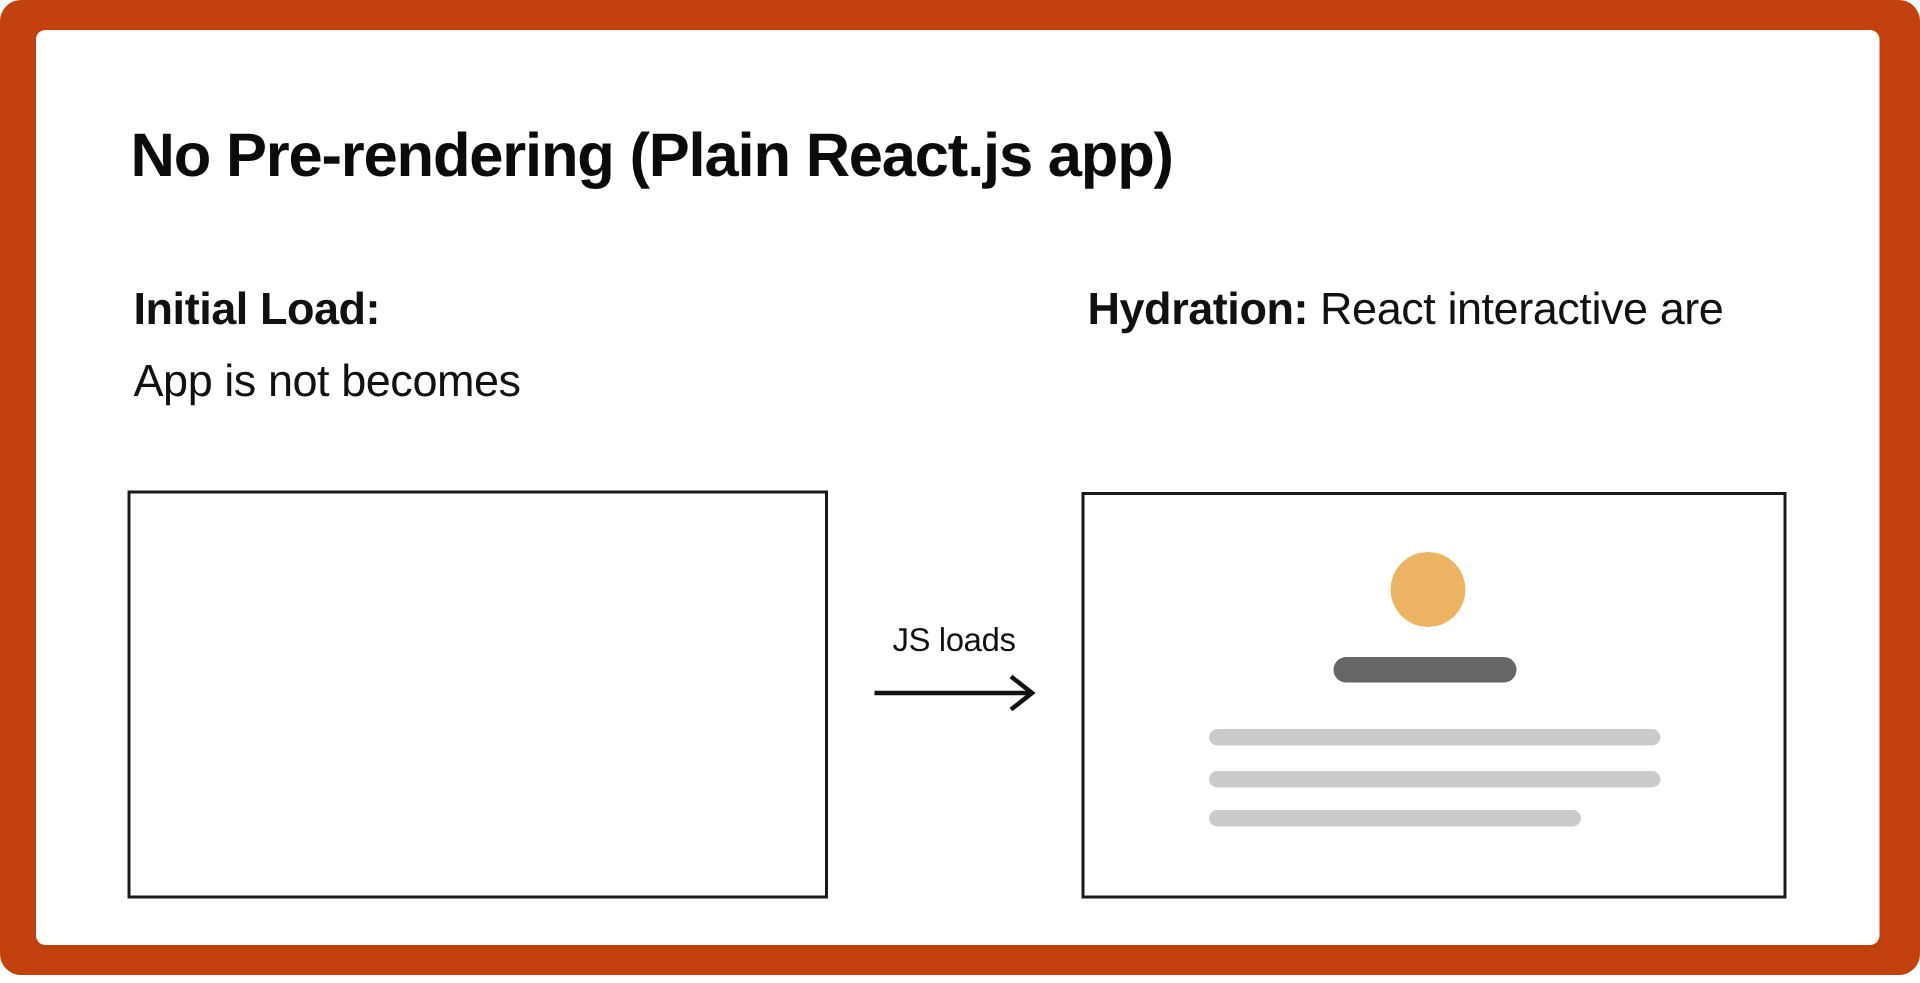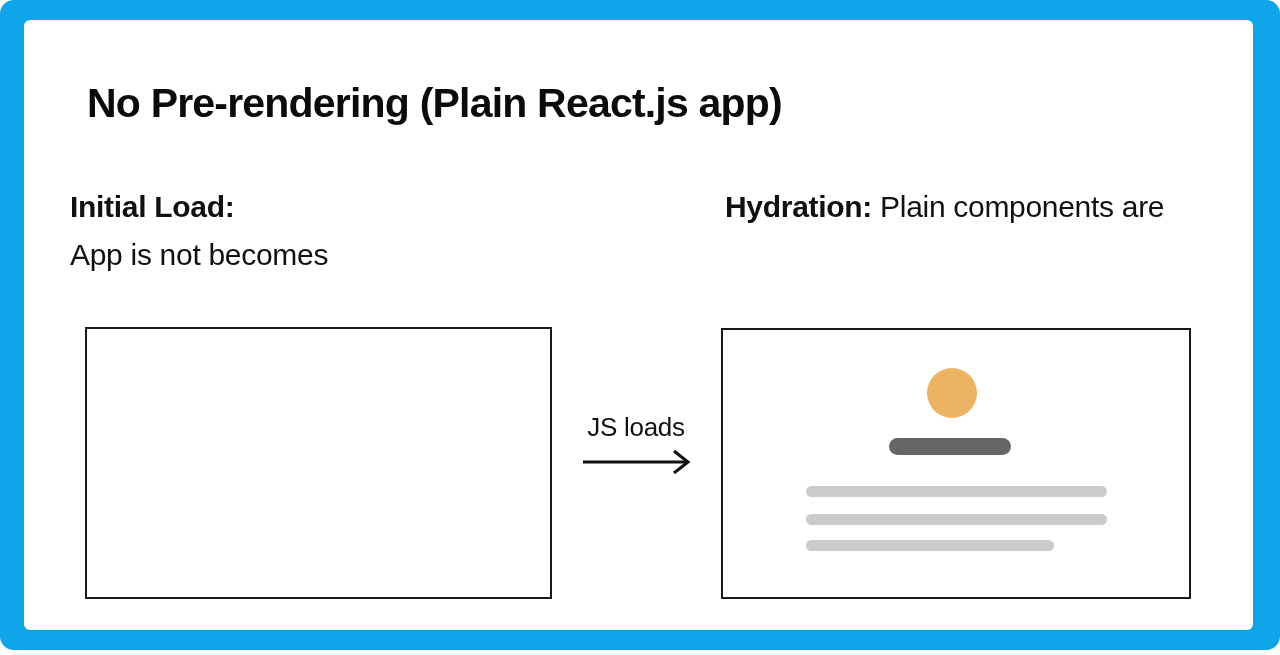--- a/index.html
+++ b/index.html
@@ -5,21 +5,21 @@
   html, body {
     margin: 0;
     padding: 0;
     background: #ffffff;
     font-family: "Liberation Sans", "DejaVu Sans", sans-serif;
   }
   .screen {
     position: relative;
     width: 1280px;
     height: 650px;
-    background: #0ea5e9;
+    background: #c2410c;
     border-radius: 14px;
     overflow: hidden;
   }
   .card {
     position: absolute;
     left: 24px;
     top: 20px;
     width: 1229px;
     height: 610px;
     background: #ffffff;
@@ -39,39 +39,39 @@
     white-space: nowrap;
   }
   .note {
     position: absolute;
     top: 163px;
     font-size: 30px;
     line-height: 48px;
     letter-spacing: -0.3px;
     color: #111111;
   }
-  .note-left  { left: 46px; }
+  .note-left  { left: 65px; }
   .note-right { left: 701px; }
   .note-line { white-space: nowrap; }
   .bold { font-weight: bold; }
   .box {
     position: absolute;
     border: 2px solid #1a1a1a;
     background: #ffffff;
     box-sizing: border-box;
   }
   .box-left  { left: 61px;  top: 307px; width: 467px; height: 272px; }
   .box-right { left: 697px; top: 308px; width: 470px; height: 271px; }
   .js-loads-label {
     position: absolute;
     left: 547px;
     top: 390px;
     width: 130px;
     text-align: center;
-    font-size: 26px;
+    font-size: 22px;
     line-height: 34px;
     letter-spacing: -0.3px;
     color: #111111;
     white-space: nowrap;
   }
   .arrow-svg {
     position: absolute;
     left: 557px;
     top: 428px;
   }
@@ -111,21 +111,21 @@
   <div class="card">
 
     <h1 class="title">No Pre-rendering (Plain React.js app)</h1>
 
     <div class="note note-left">
       <div class="note-line"><span class="bold">Initial Load:</span></div>
       <div class="note-line">App is not becomes</div>
     </div>
 
     <div class="note note-right">
-      <div class="note-line"><span class="bold">Hydration:</span><span> Plain components are</span></div>
+      <div class="note-line"><span class="bold">Hydration:</span><span> React interactive are</span></div>
     </div>
 
     <div class="box box-left"></div>
 
     <div class="js-loads-label">JS loads</div>
     <svg class="arrow-svg" width="114" height="28" viewBox="0 0 114 28" aria-hidden="true">
       <line x1="2" y1="14" x2="106" y2="14" stroke="#111111" stroke-width="3"></line>
       <path d="M 93 3 L 107 14 L 93 25" fill="none" stroke="#111111" stroke-width="3" stroke-linejoin="miter"></path>
     </svg>
 

